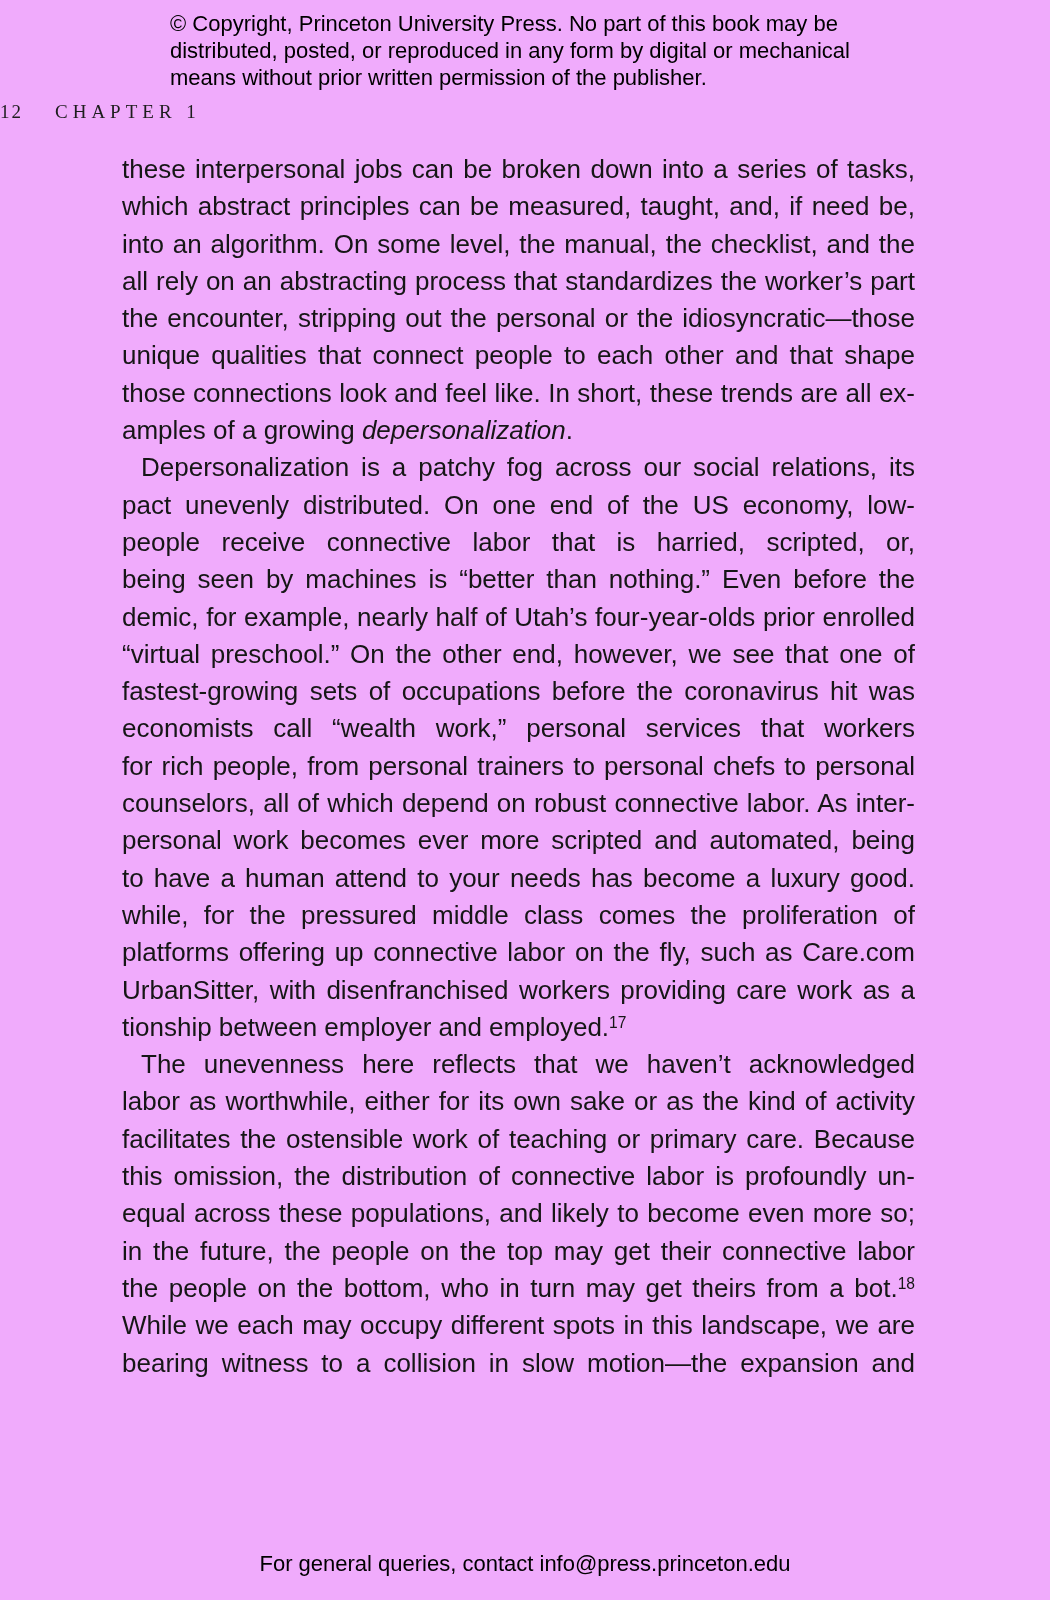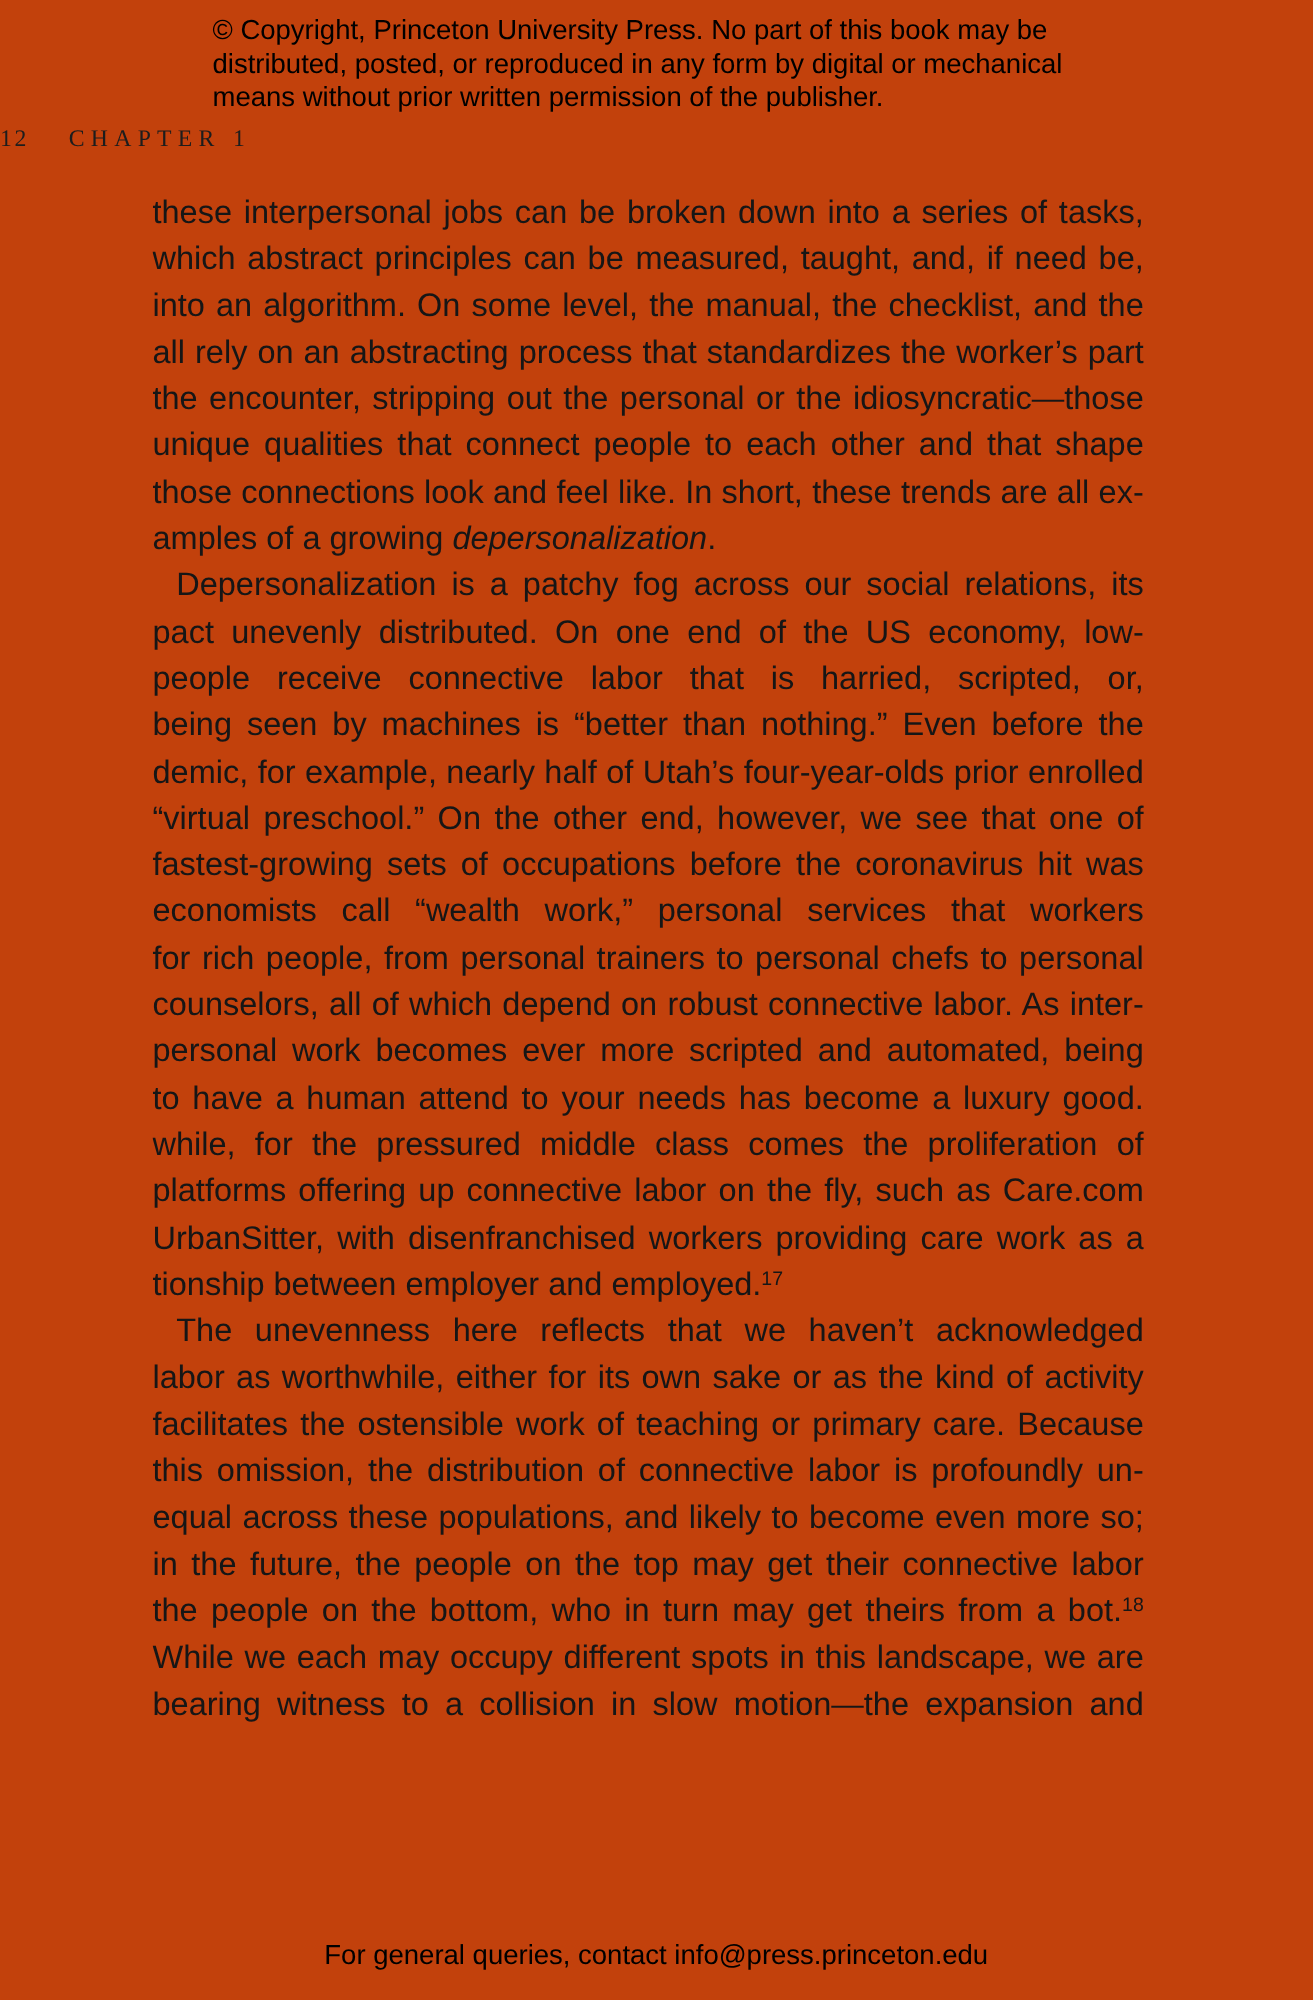--- a/index.html
+++ b/index.html
@@ -1,20 +1,20 @@
 <!DOCTYPE html>
 <html><head>
 <meta charset="utf-8">
 <style>
   html, body { margin: 0; padding: 0; background: #ffffff; }
   .page {
     position: relative;
     width: 1050px;
     height: 1600px;
-    background: #c2410c;
+    background: #f0abfc;
     overflow: hidden;
     color: #111111;
   }
 
   
   .copyright {
     position: absolute;
     top: 10px;
     left: 170px;
     font-family: "Liberation Sans", sans-serif;

